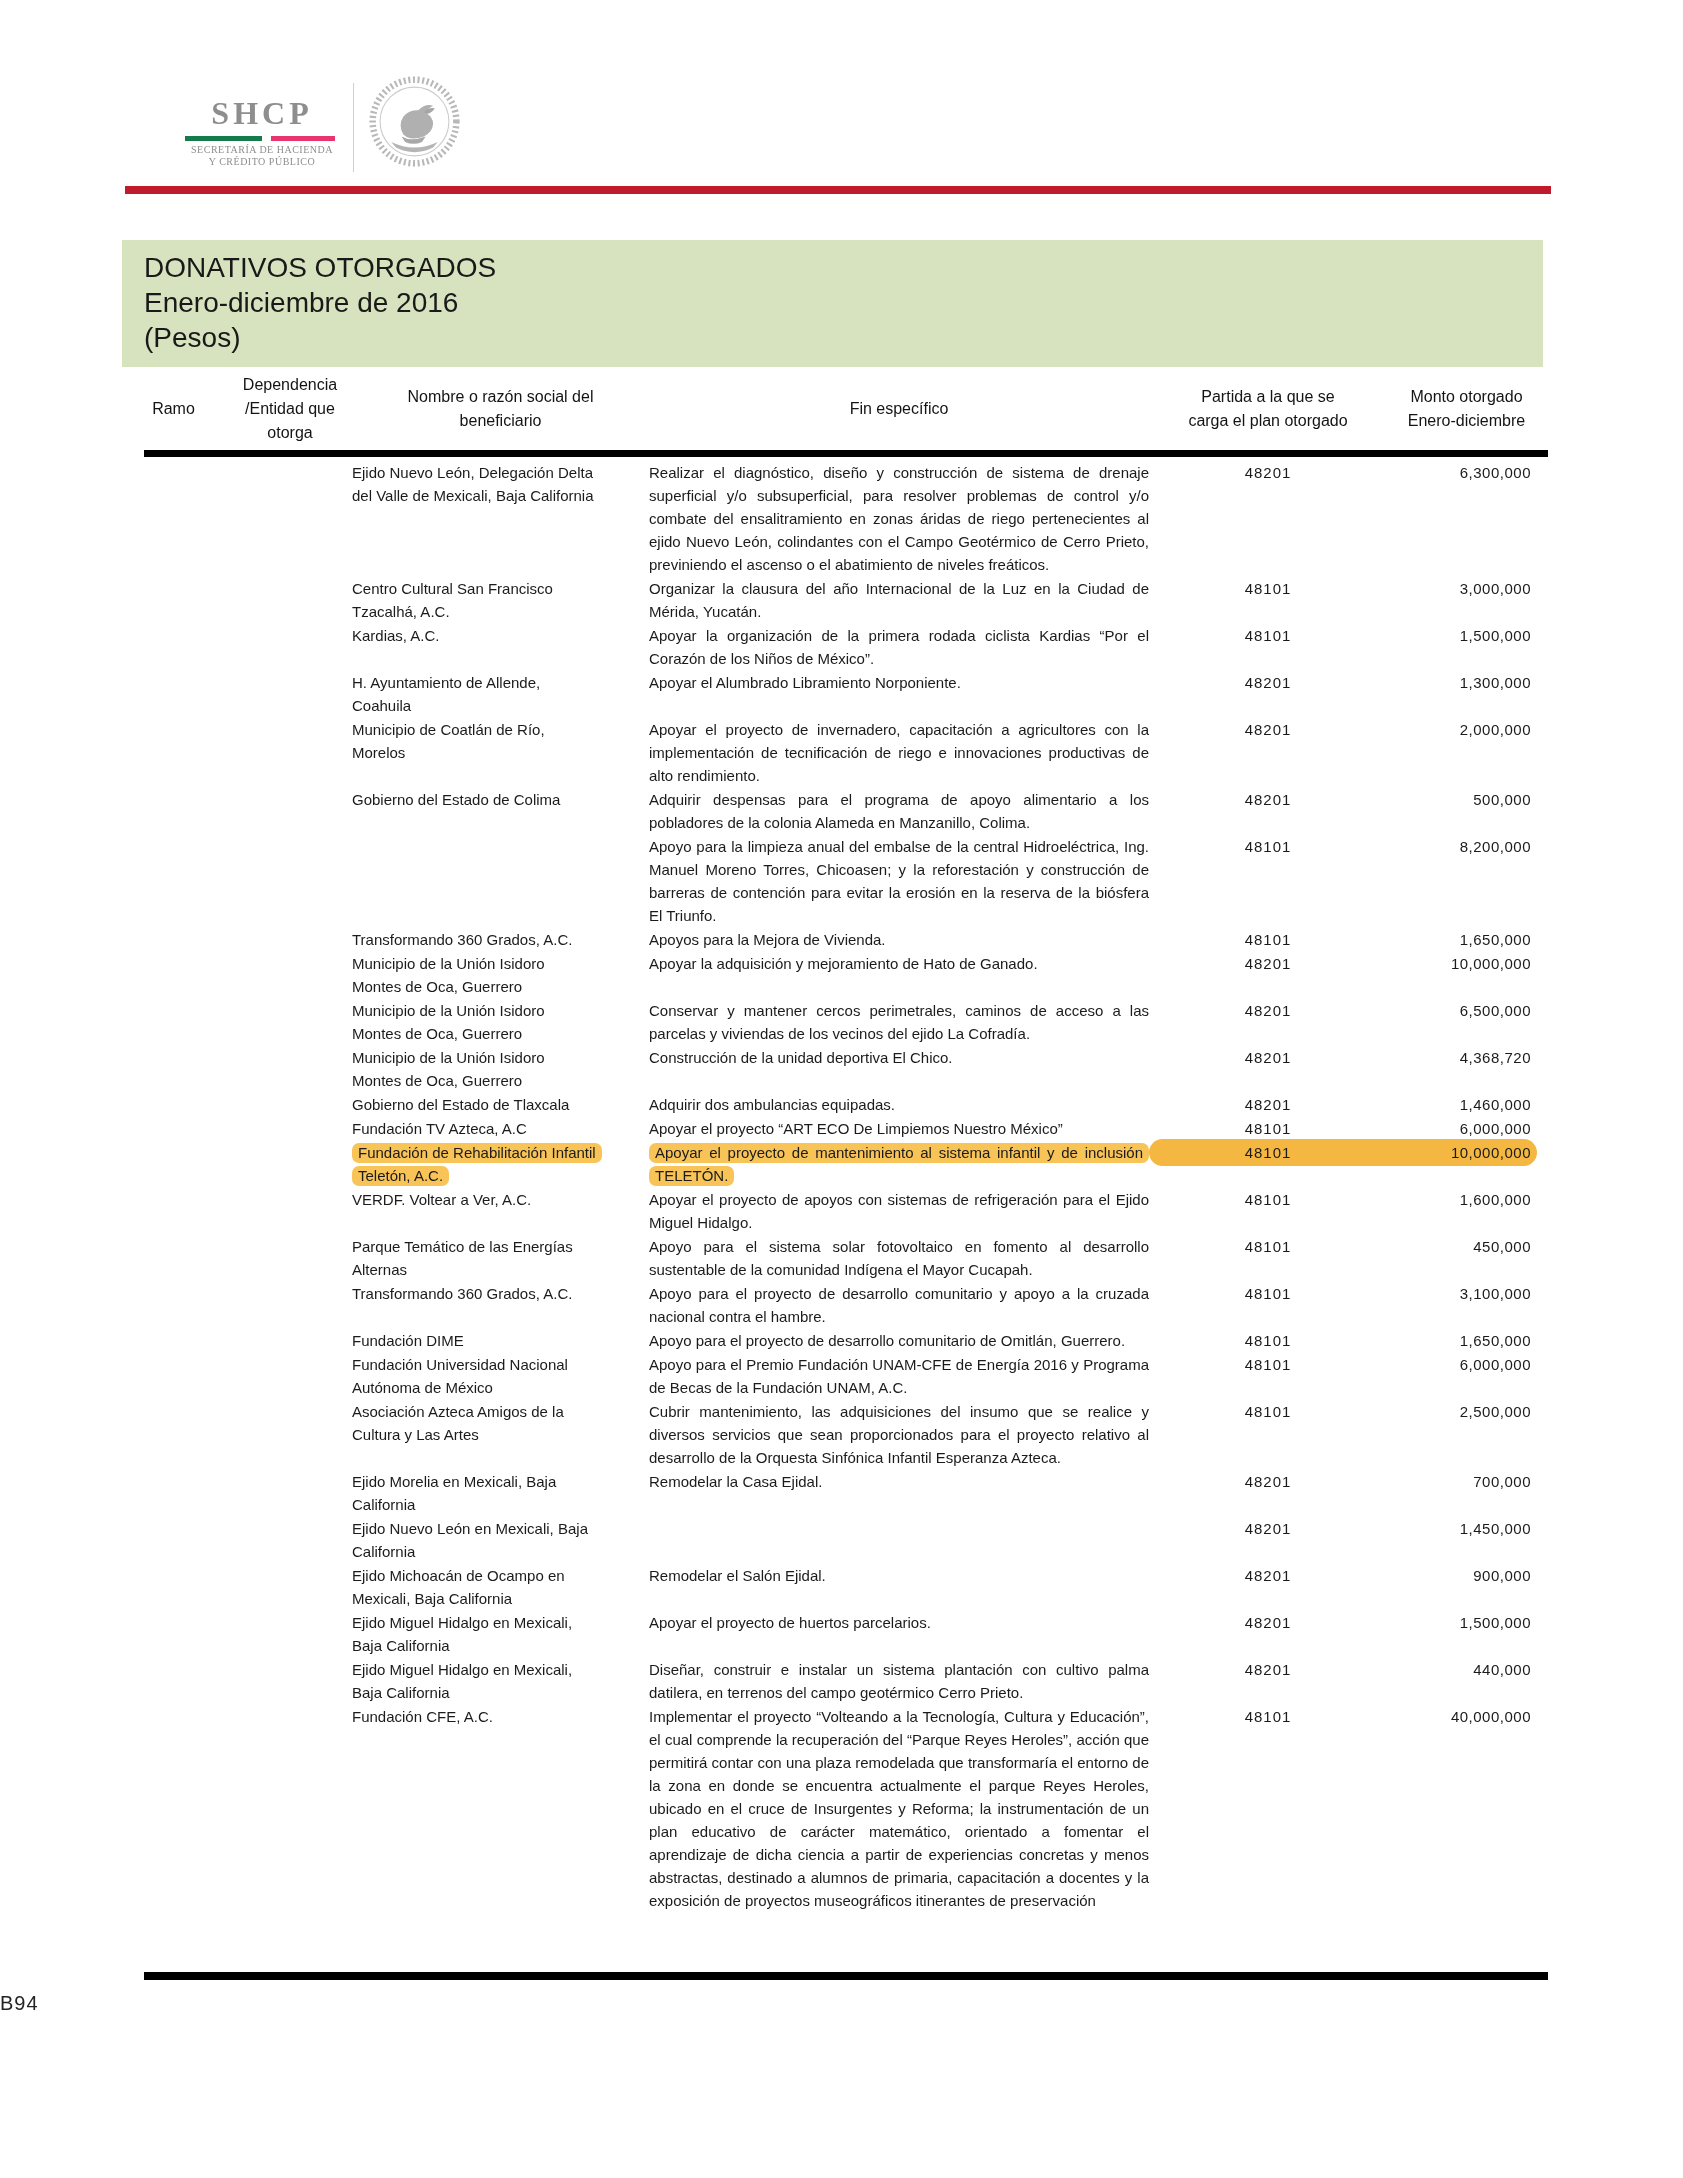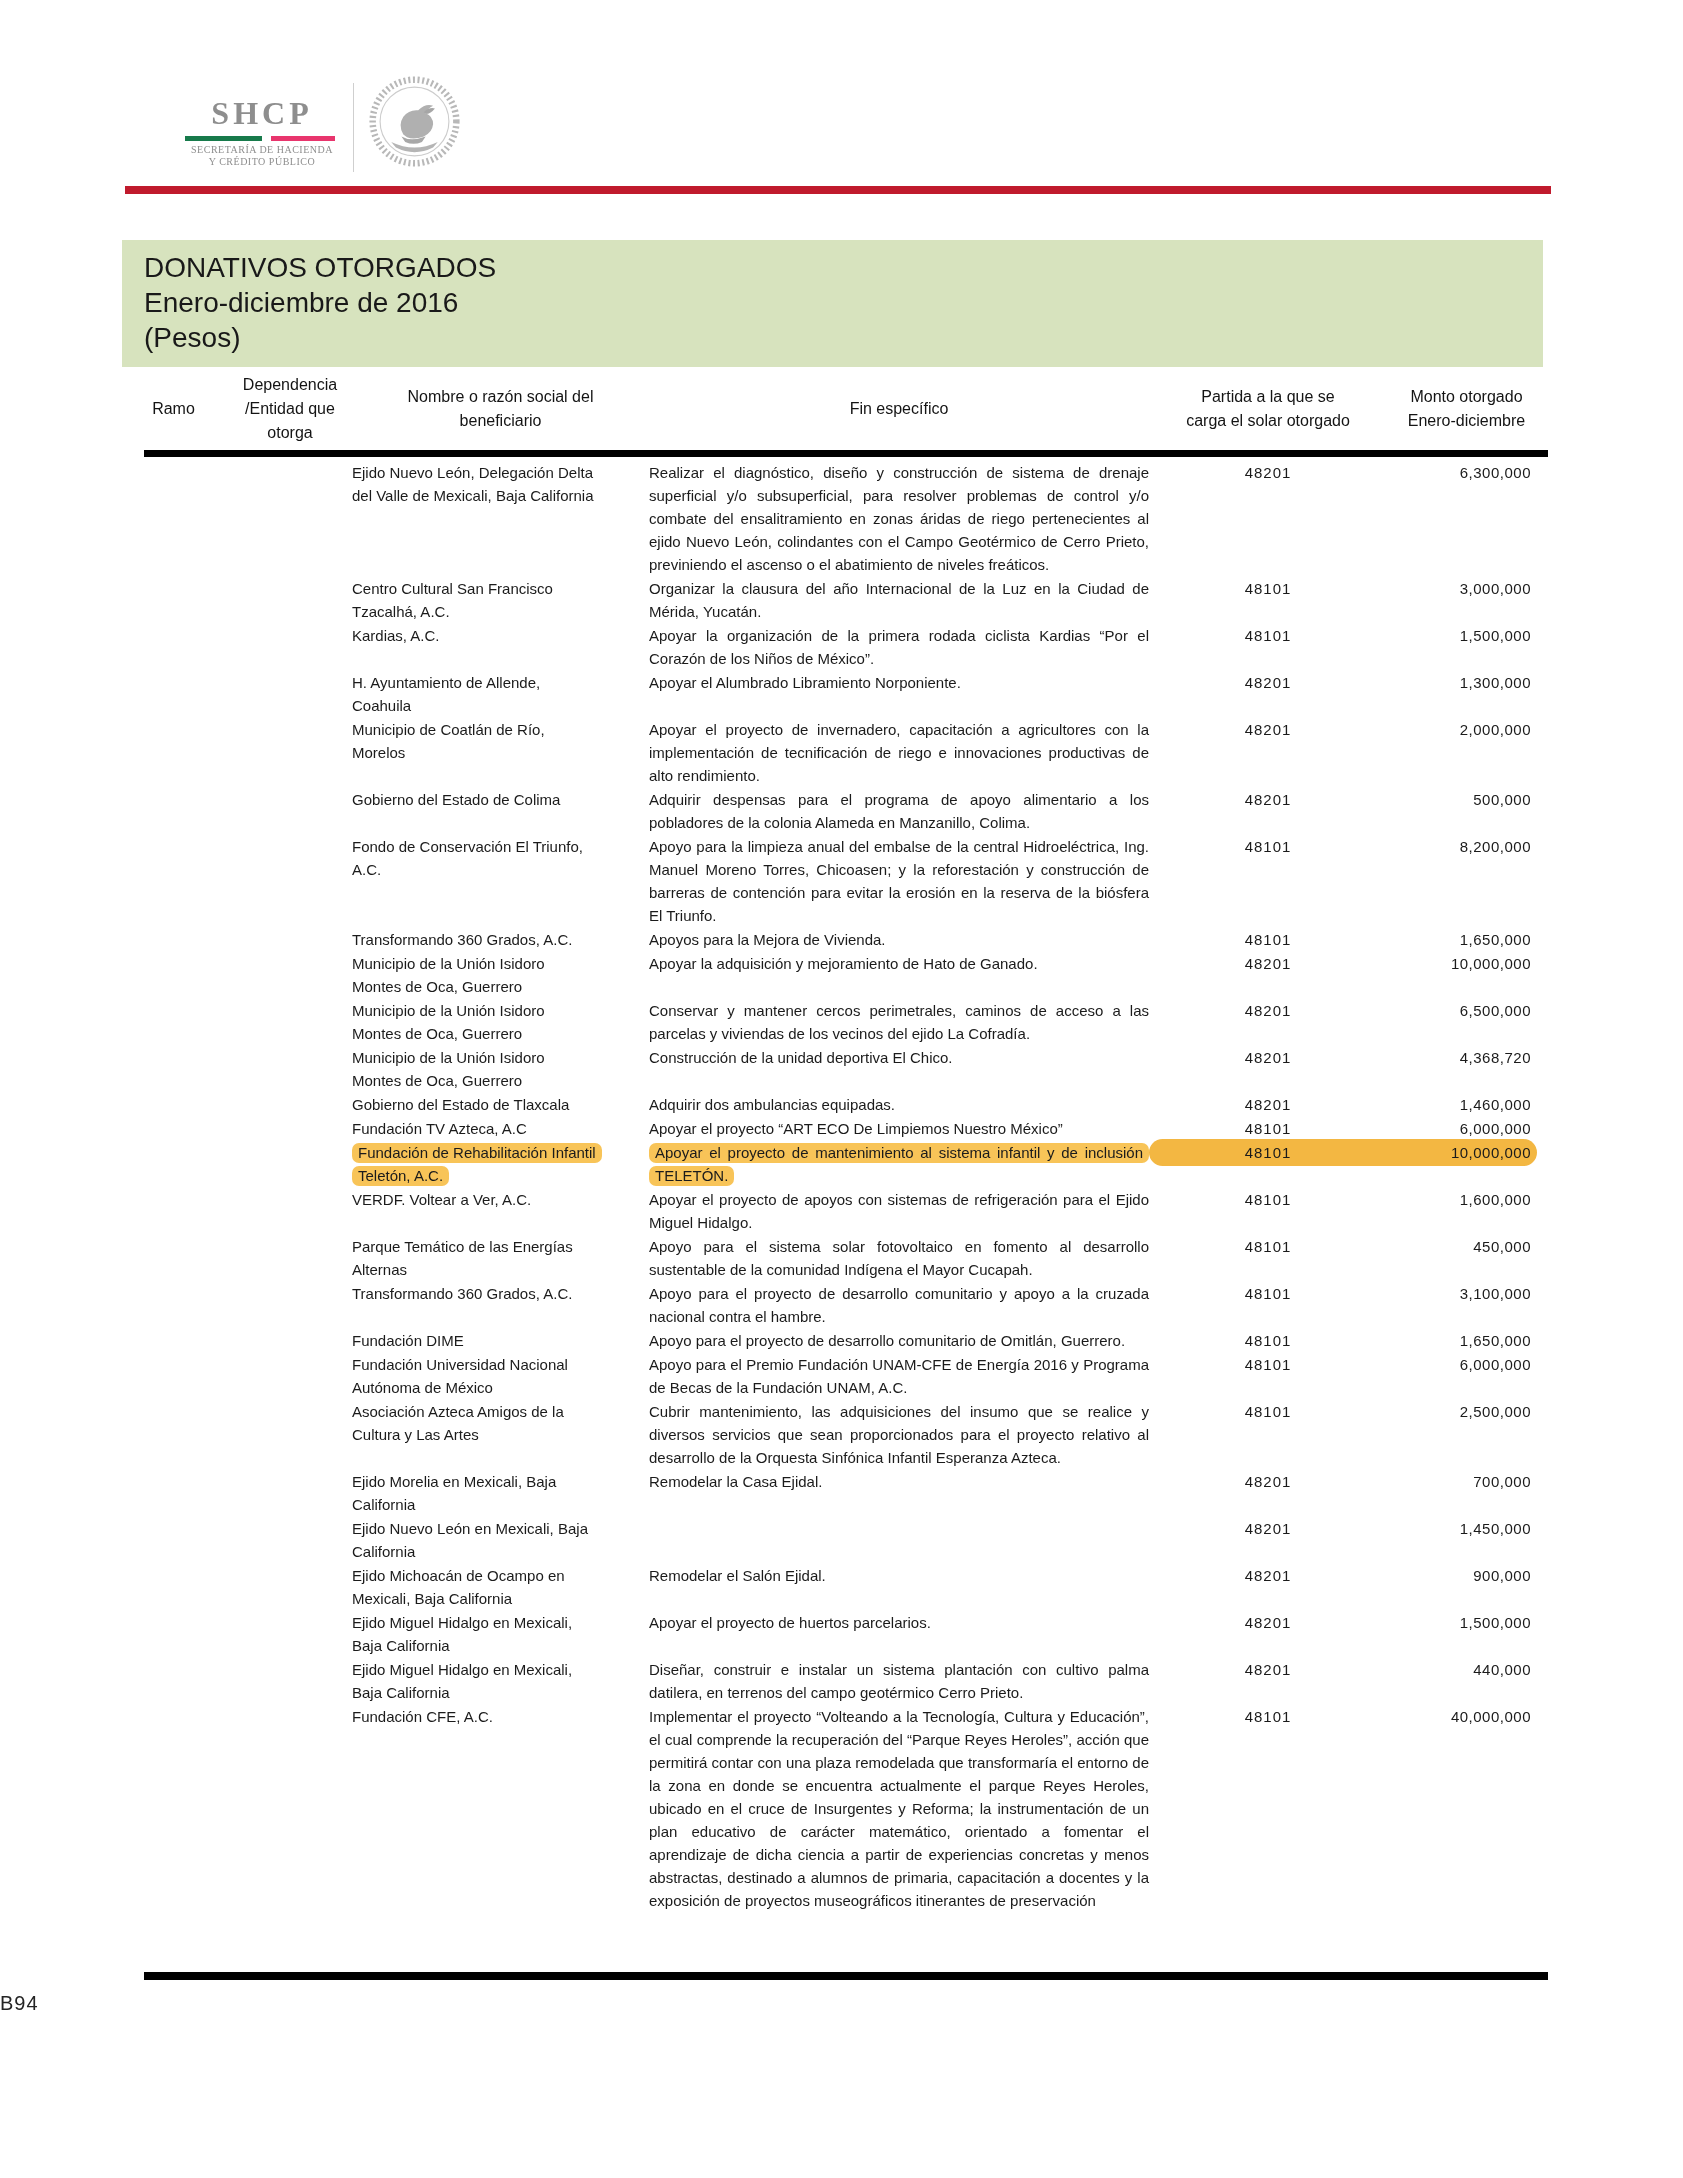--- a/index.html
+++ b/index.html
@@ -90,21 +90,21 @@
     <div>DONATIVOS OTORGADOS</div>
     <div>Enero-diciembre de 2016</div>
     <div>(Pesos)</div>
   </div>
 
   <div class="thead grid">
     <div class="th th-ramo">Ramo</div>
     <div class="th th-dep">Dependencia /Entidad que otorga</div>
     <div class="th th-ben">Nombre o razón social del beneficiario</div>
     <div class="th th-fin">Fin específico</div>
-    <div class="th th-par">Partida a la que se carga el solar otorgado</div>
+    <div class="th th-par">Partida a la que se carga el plan otorgado</div>
     <div class="th th-mon">Monto otorgado Enero-diciembre</div>
   </div>
   <div class="head-rule"></div>
 
   <div class="tbody">
     <div class="row grid">
       <div class="cell c-ramo"></div>
       <div class="cell c-dep"></div>
       <div class="cell c-ben"><span>Ejido Nuevo León, Delegación Delta del Valle de Mexicali, Baja California</span></div>
       <div class="cell c-gap"></div>
@@ -159,21 +159,20 @@
       <div class="cell c-ben"><span>Gobierno del Estado de Colima</span></div>
       <div class="cell c-gap"></div>
       <div class="cell c-fin"><span>Adquirir despensas para el programa de apoyo alimentario a los pobladores de la colonia Alameda en Manzanillo, Colima.</span></div>
       <div class="cell c-par"><span>48201</span></div>
       <div class="cell c-mon"><span>500,000</span></div>
     </div>
 
     <div class="row grid">
       <div class="cell c-ramo"></div>
       <div class="cell c-dep"></div>
-      <div class="cell c-ben"><span>Fondo de Conservación El Triunfo, A.C.</span></div>
       <div class="cell c-gap"></div>
       <div class="cell c-fin"><span>Apoyo para la limpieza anual del embalse de la central Hidroeléctrica, Ing. Manuel Moreno Torres, Chicoasen; y la reforestación y construcción de barreras de contención para evitar la erosión en la reserva de la biósfera El Triunfo.</span></div>
       <div class="cell c-par"><span>48101</span></div>
       <div class="cell c-mon"><span>8,200,000</span></div>
     </div>
 
     <div class="row grid">
       <div class="cell c-ramo"></div>
       <div class="cell c-dep"></div>
       <div class="cell c-ben"><span>Transformando 360 Grados, A.C.</span></div>

